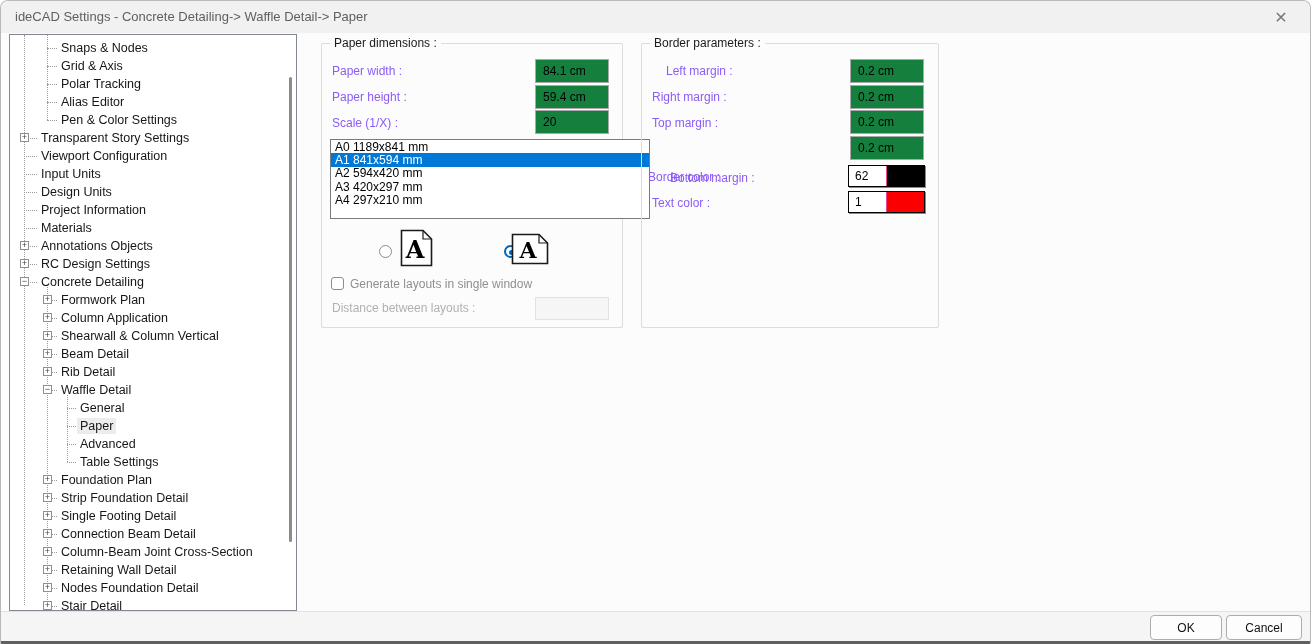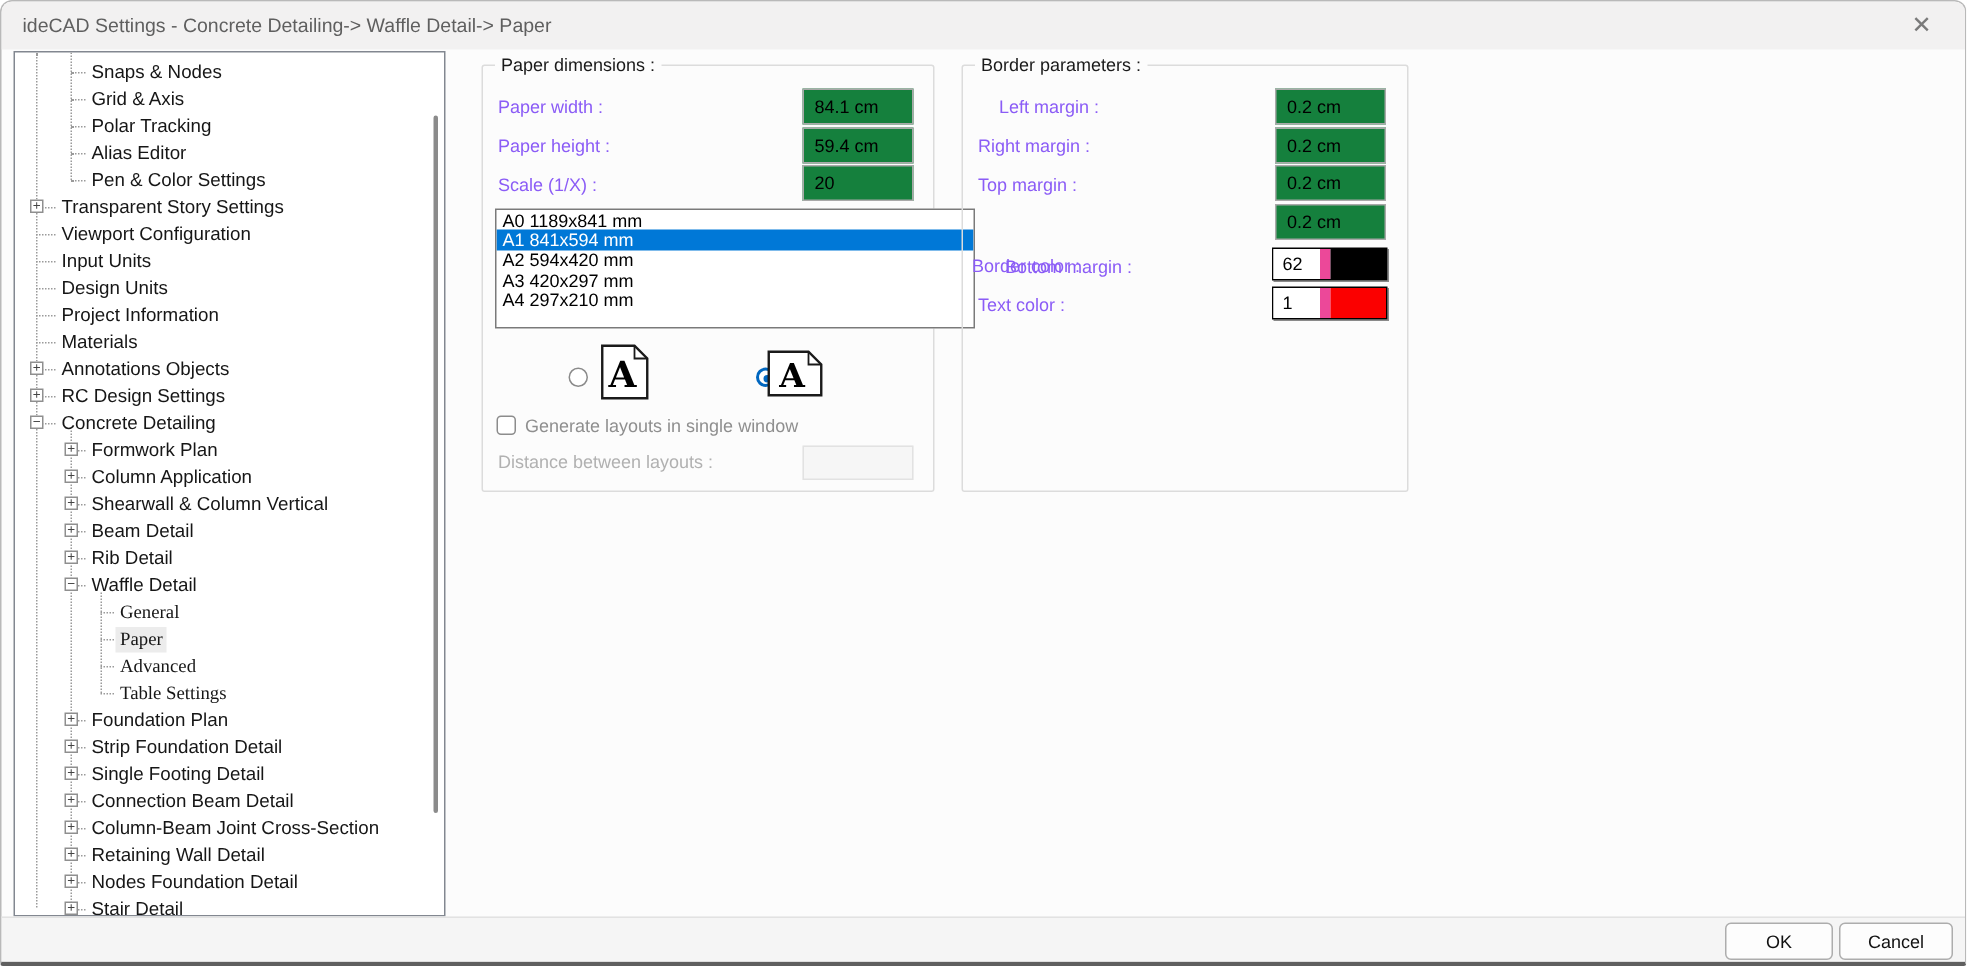--- a/index.html
+++ b/index.html
@@ -22,21 +22,21 @@
   .tree-inner { position:absolute; left:0; top:4px; right:0; }
   .guide { position:absolute; border-left:1px dotted #9a9a9a; width:0; }
   .g-root { left:14px; top:0px; height:570px; }
   .g-a { left:37px; top:0px; height:85px; }
   .g-b { left:37px; top:252px; height:319px; }
   .g-c { left:57px; top:360px; height:67px; }
   .tree-item { position:relative; height:18px; display:flex; align-items:center; font-size:12.5px; color:#161616; cursor:default; }
   .tree-item::before { content:''; position:absolute; top:9px; border-top:1px dotted #9a9a9a; }
   .tree-item.lvl1 { padding-left:28px; } .tree-item.lvl1::before { left:14px; width:13px; }
   .tree-item.lvl2 { padding-left:48px; } .tree-item.lvl2::before { left:37px; width:10px; }
-  .tree-item.lvl3 { padding-left:67px;font-family:Liberation Serif, serif; } .tree-item.lvl3::before { left:57px; width:9px; }
+  .tree-item.lvl3 { padding-left:67px; } .tree-item.lvl3::before { left:57px; width:9px; }
   .expand-box { position:absolute; top:4px; width:9px; height:9px; background:#fff; border:1px solid #8f8f8f;
     font-size:9px; line-height:7px; text-align:center; color:#444; z-index:2; }
   .lvl1 .expand-box { left:10px; } .lvl2 .expand-box { left:33px; }
   .tree-label { padding:1px 3px; white-space:nowrap; }
   .tree-item.selected .tree-label { background:#ececec; }
   .tree-scroll { position:absolute; right:4px; top:42px; width:3px; height:465px; background:#8b8b8b; border-radius:2px; }
   
   .groupbox { position:absolute; border:1px solid #dcdcdc; border-radius:2px; }
   .gb-paper { left:320px; top:42px; width:302px; height:285px; }
   .gb-border { left:640px; top:42px; width:298px; height:285px;text-decoration:underline; }
@@ -65,21 +65,21 @@
   .dist-field { left:213px; top:253px; height:23px; background:#f6f6f6; border:1px solid #e2e2e2; }
   
   .f-lm-label { left:24px; top:20px; } .f-lm { left:208px; top:15px; }
   .f-rm-label { left:10px; top:46px; } .f-rm { left:208px; top:41px; }
   .f-tm-label { left:10px; top:72px; } .f-tm { left:208px; top:66px; }
   .f-bm-label { left:28px; top:97px;margin-top:30px; } .f-bm { left:208px; top:92px; }
   .f-bc-label { left:6px; top:126px; } .f-tc-label { left:10px; top:152px; }
   .color-ctl { position:absolute; width:77px; height:22px; border:1px solid #000;
     box-shadow:1px 1px 0 #8a8a8a; display:flex; background:#fff; cursor:default; }
   .cc-border { left:206px; top:121px; } .cc-text { left:206px; top:147px; }
-  .color-num { width:38px; height:100%; background:#fff; border-right:7px solid #ec4899;
+  .color-num { width:38px; height:100%; background:#fff; border-right:1px solid #ec4899;
     font-size:12px; padding:3px 0 0 6px; color:#000; }
   .color-swatch { flex:1; height:100%; }
   
   .footer { position:absolute; left:0; bottom:0; width:100%; height:30px; background:#f5f5f5; border-top:1px solid #e2e2e2; }
   .btn { position:absolute; top:3px; width:72px; height:25px; background:#fdfdfd; border:1px solid #adadad;
     border-radius:4px; font-size:12px; color:#111; font-family:"Liberation Sans", sans-serif; text-align:center; line-height:22px; cursor:default; }
   .btn-ok { right:88px; } .btn-cancel { right:8px; width:76px; }
 </style>
 </head>
 <body>

